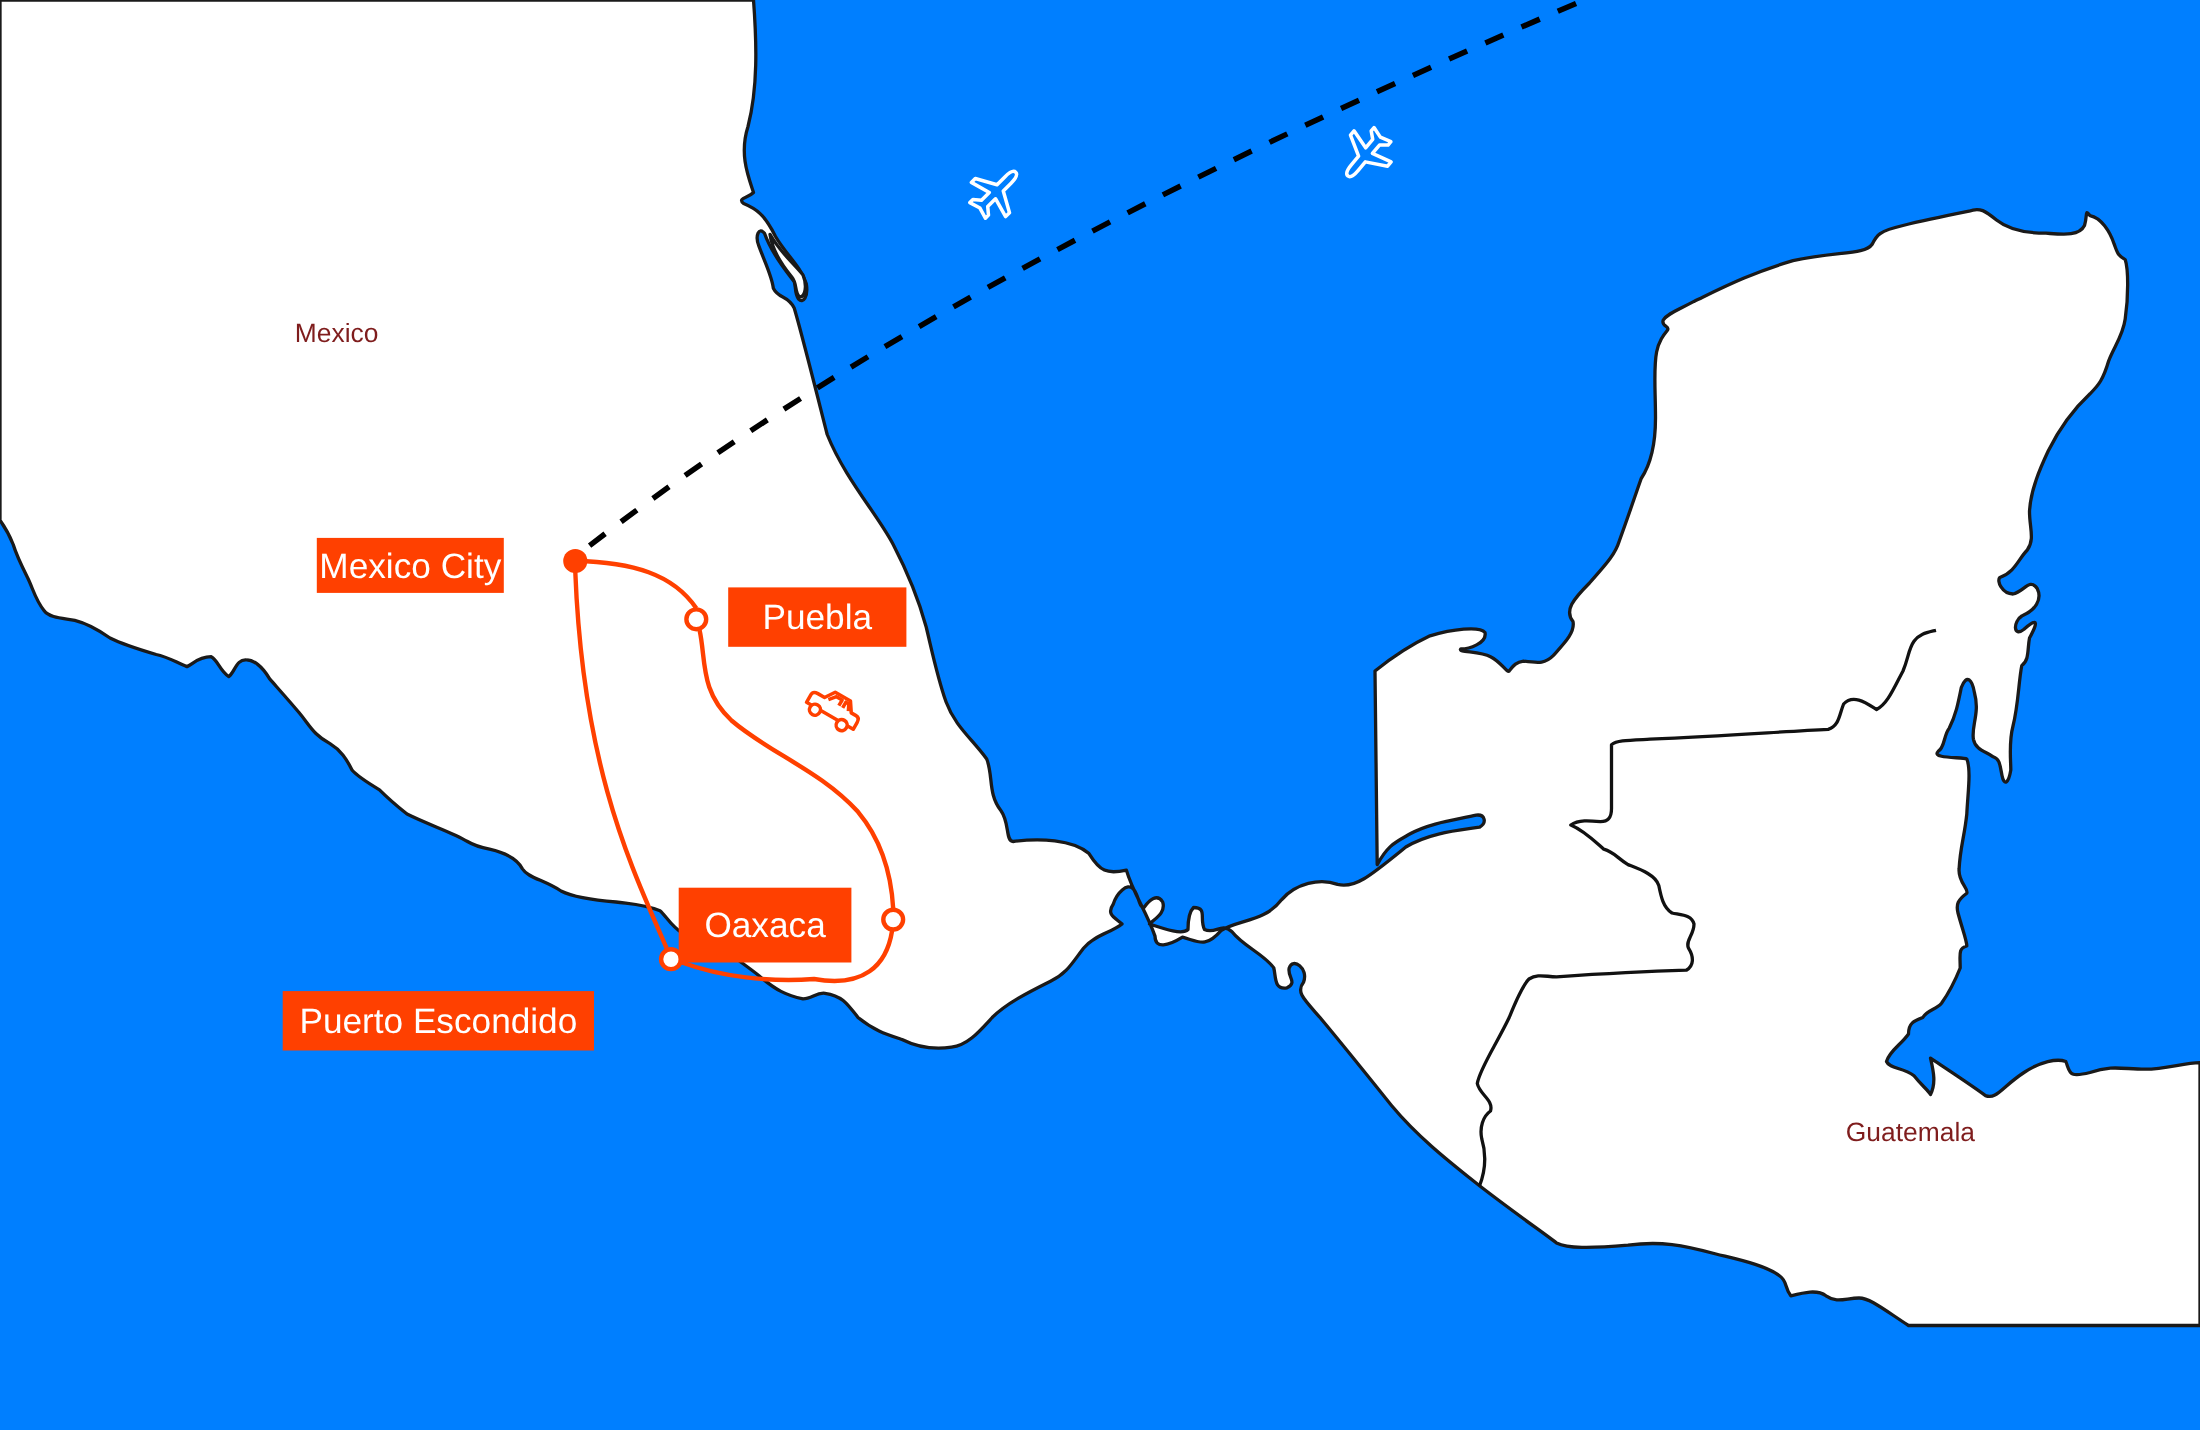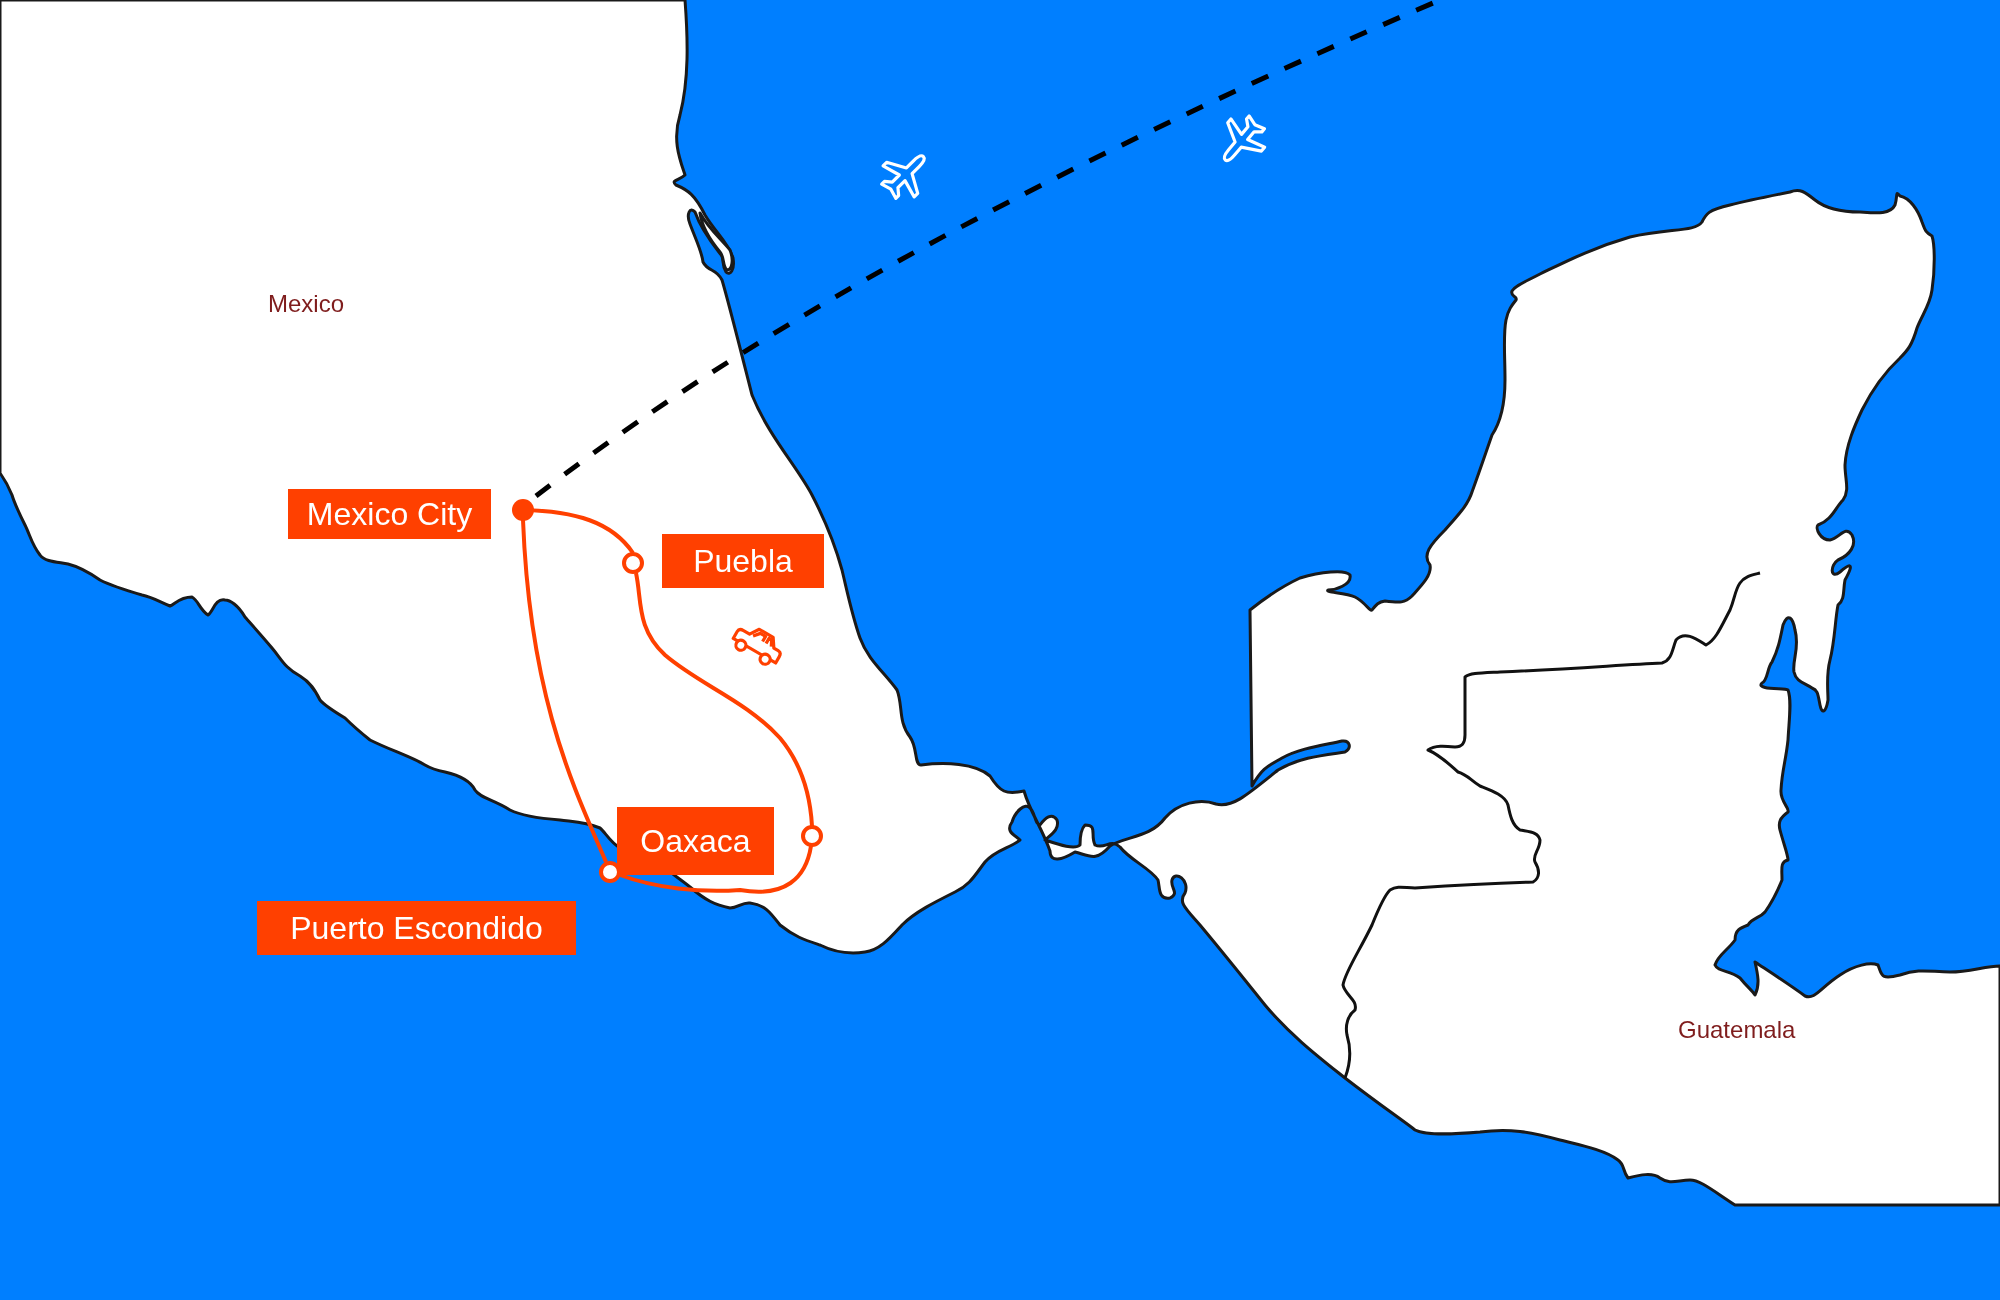--- a/index.html
+++ b/index.html
@@ -305,16 +305,16 @@
     <path class="car" d="M -24 4 L -24 -4 C -24 -7, -22 -8, -19 -8 L -12 -8 L -6 -17 L 10 -17 L 16 -8 L 21 -8 C 24 -8, 25 -6, 25 -3 L 25 4 Z"></path>
     <path class="car" d="M -8 -8 L -3 -14 L 3 -14 L 3 -8 M 7 -8 L 7 -14 L 10 -14 L 13 -8"></path>
     <circle class="car" cx="-14" cy="6" r="5" style="fill:#fff"></circle>
     <circle class="car" cx="14" cy="6" r="5" style="fill:#fff"></circle>
   </g>
 </svg>
 
 <div class="country-label" style="left:268px; top:292px;">Mexico</div>
 <div class="country-label" style="left:1678px; top:1018px;">Guatemala</div>
 
-<div class="city-label" style="left:288px; top:489px; width:203px; height:50px;">Mexico City</div>
+<div class="city-label" style="left:288px; top:489px; width:170px; height:50px;">Mexico City</div>
 <div class="city-label" style="left:662px; top:534px; width:162px; height:54px;">Puebla</div>
 <div class="city-label" style="left:617px; top:807px; width:157px; height:68px;">Oaxaca</div>
-<div class="city-label" style="left:257px; top:901px; width:319px; height:54px;">Puerto Escondido</div>
+<div class="city-label" style="left:257px; top:901px; width:283px; height:54px;">Puerto Escondido</div>
 
 </body></html>

